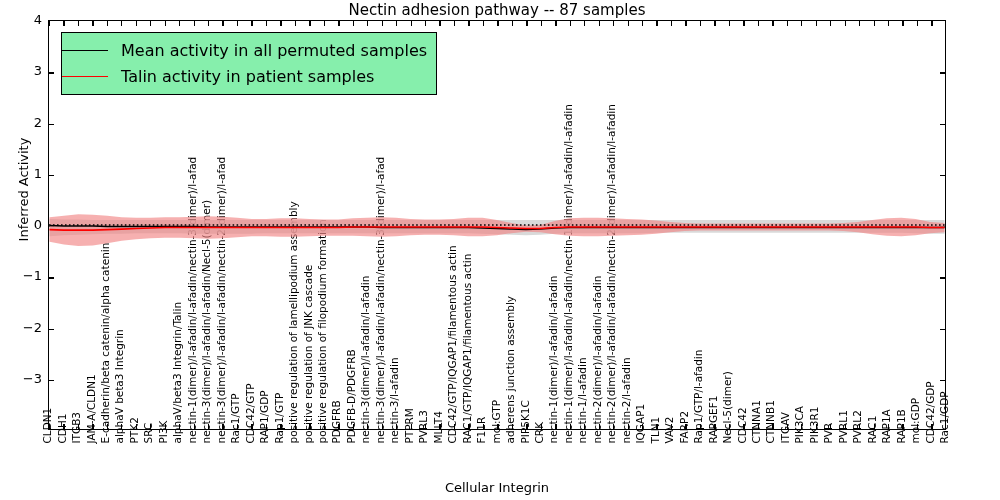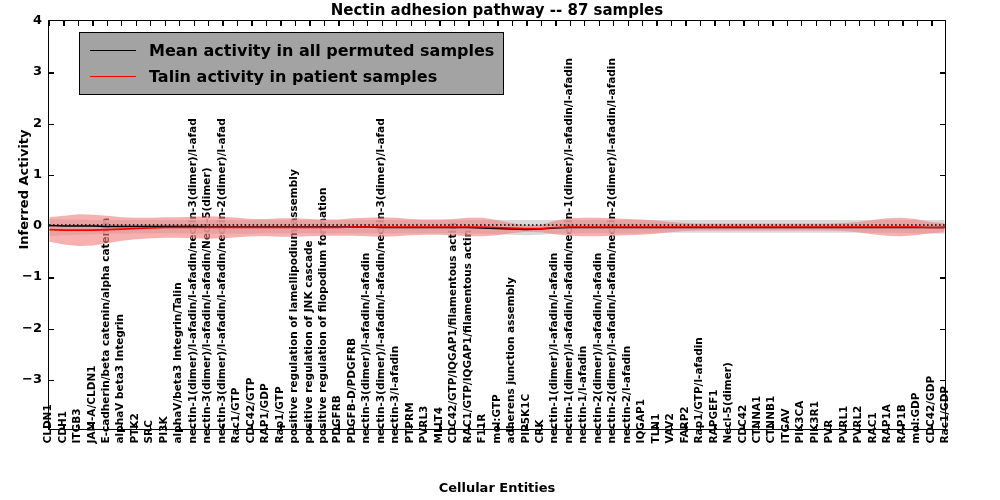--- a/index.html
+++ b/index.html
@@ -1,18 +1,18 @@
 <!DOCTYPE html>
 <html><head>
 <meta charset="utf-8">
 <style>
   html,body{margin:0;padding:0;background:#ffffff;}
   body{width:1000px;height:500px;overflow:hidden;
        font-family:"DejaVu Sans","Liberation Sans",sans-serif;color:#000;}
-  #root{position:relative;width:1000px;height:420px;font-weight:bold;}
+  #root{position:relative;width:1000px;height:420px;}
 
   
   .title{position:absolute;left:48px;top:1px;width:898px;text-align:center;
          font-size:15px;color:#000;letter-spacing:0px;}
 
   
   .axes{position:absolute;left:48px;top:20px;width:898px;height:410px;
         border:1.3px solid #000;box-sizing:border-box;background:#fff;overflow:hidden;}
 
   
@@ -28,22 +28,22 @@
           font-size:13px;}
   .xtickmark{position:absolute;bottom:0px;width:1.3px;height:5px;background:#000;}
   .xtickmark.t{bottom:auto;top:0px;}
 
   
   #xticklabels{position:absolute;left:48px;top:0px;width:898px;height:500px;}
   .xtl{position:absolute;font-size:10.5px;line-height:10.5px;white-space:nowrap;
        transform-origin:left bottom;transform:rotate(-90deg);color:#000;}
 
   
-  .legend{position:absolute;left:30px;top:11px;background:#a3a3a3;
-          border:1.3px solid #000;padding:4px 9px 5px 10px;z-index:40;}
+  .legend{position:absolute;left:12px;top:11px;background:#86efac;
+          border:1.3px solid #000;padding:4px 9px 5px 0;z-index:40;}
   .legrow{display:flex;align-items:center;height:26px;}
   .legline{width:46px;height:0;border-top:1.6px solid #000;margin-right:13px;}
   .legline.red{border-top-color:#ff0000;}
   .legtxt{font-size:16px;color:#000;}
 
   svg.band{position:absolute;left:0;top:0;width:100%;height:100%;z-index:5;}
 </style>
 </head>
 <body>
 
@@ -286,14 +286,14 @@
       <div class="xtl" style="left: 785.358px; top: 433px;">PVR</div>
       <div class="xtl" style="left: 799.826px; top: 433px;">PVRL1</div>
       <div class="xtl" style="left: 814.294px; top: 433px;">PVRL2</div>
       <div class="xtl" style="left: 828.761px; top: 433px;">RAC1</div>
       <div class="xtl" style="left: 843.229px; top: 433px;">RAP1A</div>
       <div class="xtl" style="left: 857.697px; top: 433px;">RAP1B</div>
       <div class="xtl" style="left: 872.165px; top: 433px;">mol:GDP</div>
       <div class="xtl" style="left: 886.632px; top: 433px;">CDC42/GDP</div>
       <div class="xtl" style="left: 901.1px; top: 433px;">Rac1/GDP</div>
     </div>
-  <div class="xlabel">Cellular Entities</div>
+  <div class="xlabel">Cellular Integrin</div>
 </div>
 
 </body></html>

